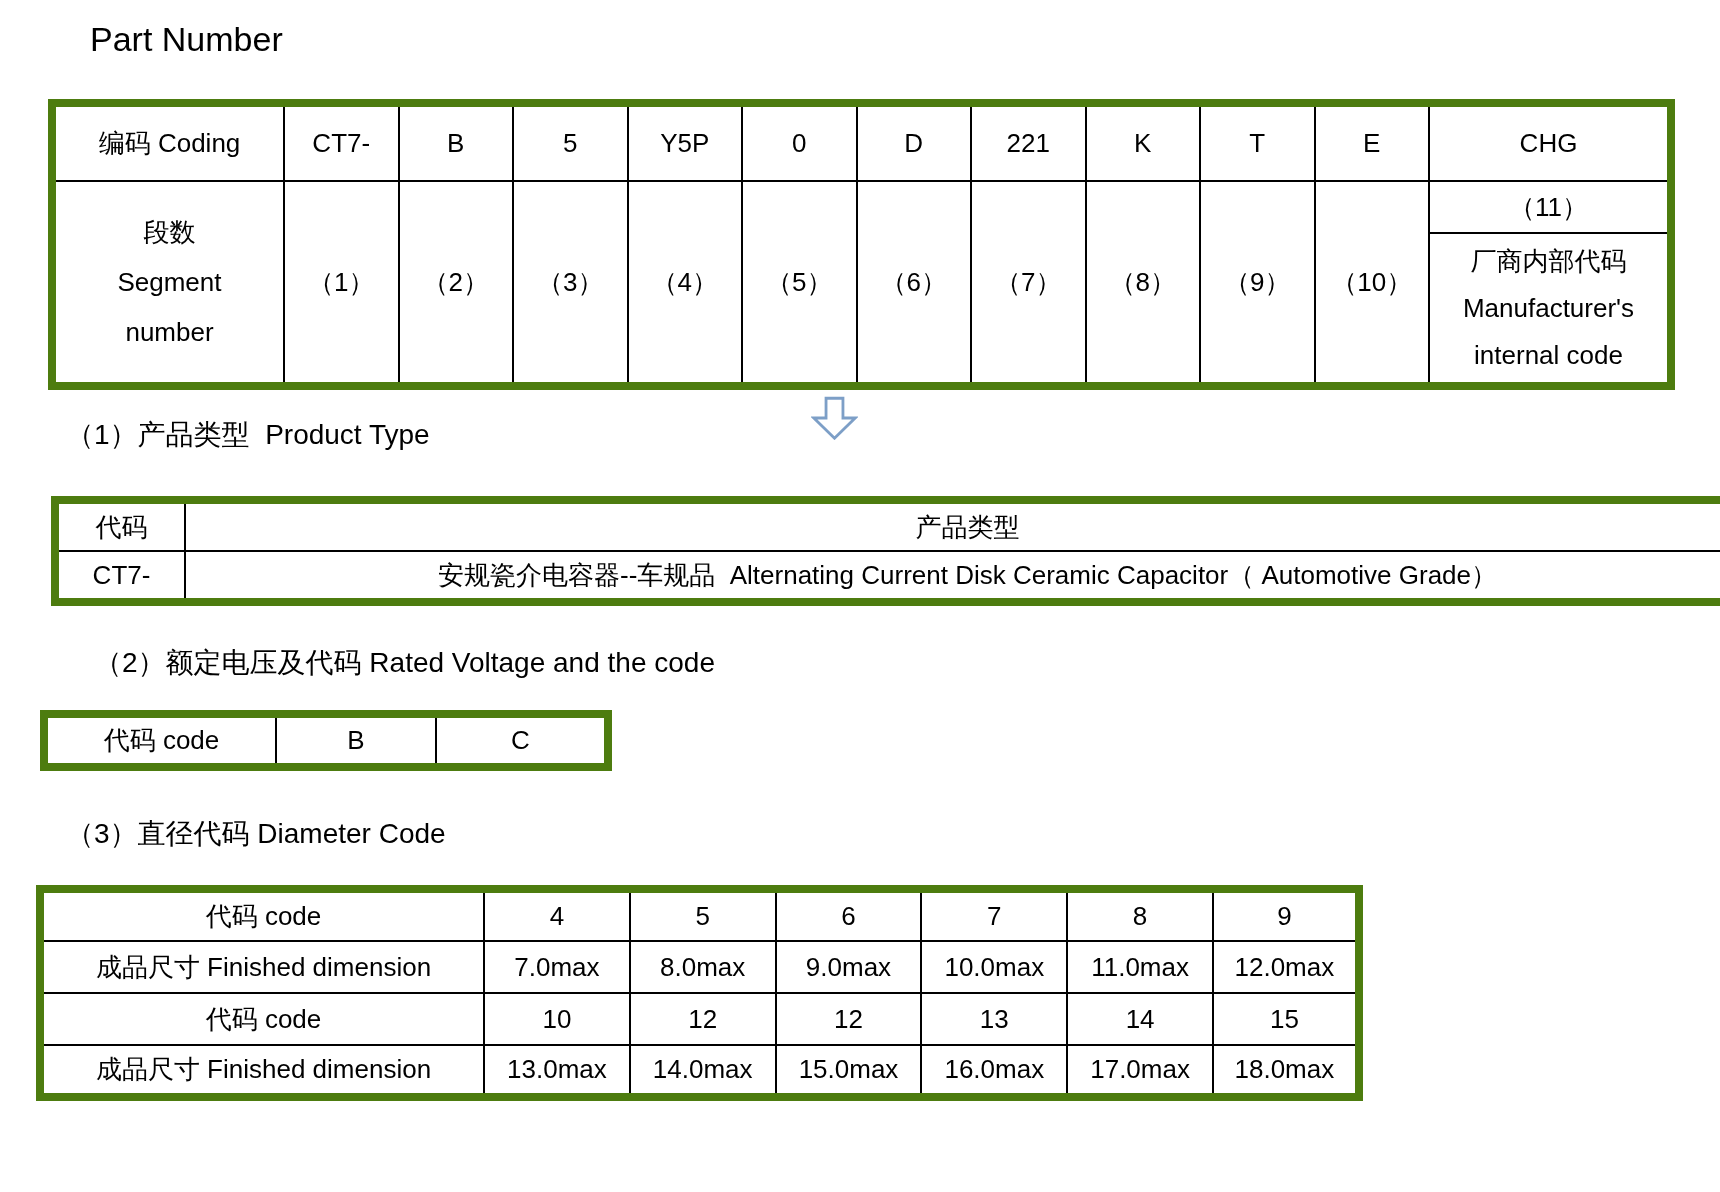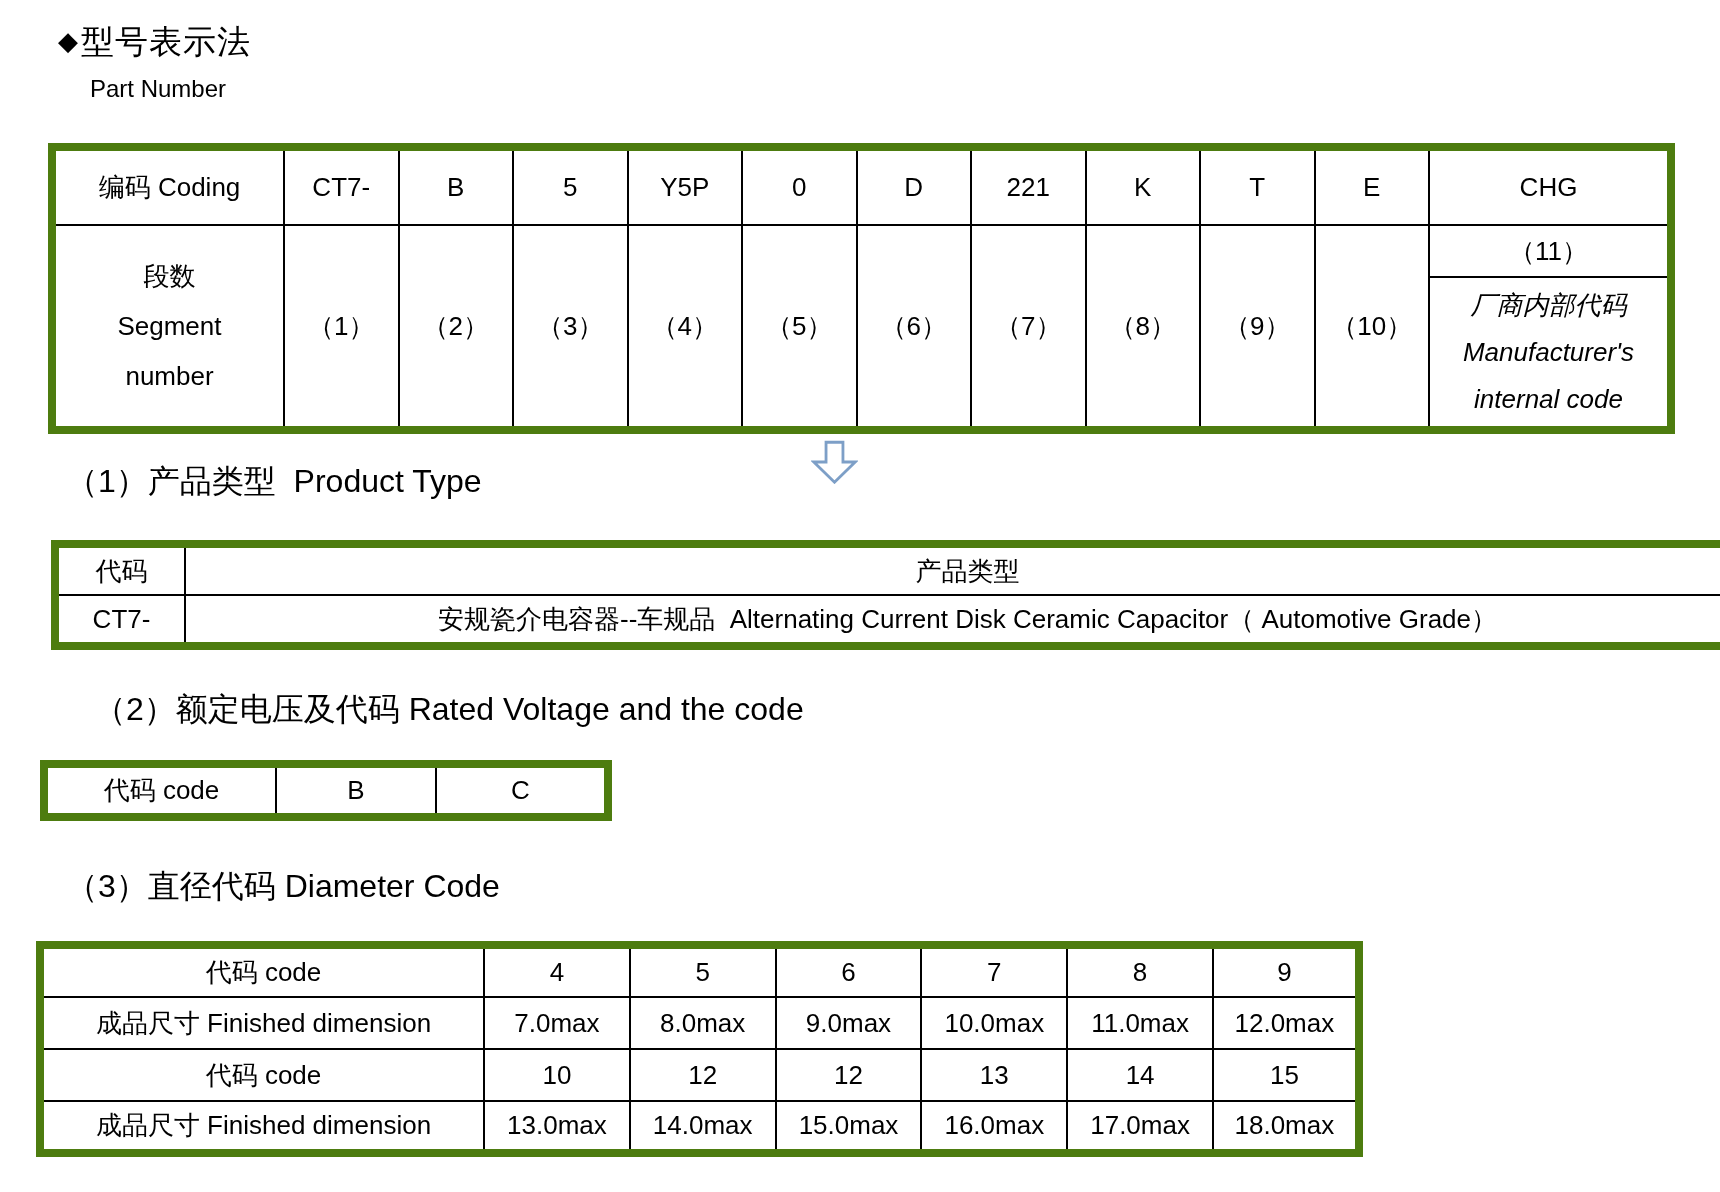--- a/index.html
+++ b/index.html
@@ -3,42 +3,42 @@
 <meta charset="utf-8">
 <style>
   * { margin:0; padding:0; box-sizing:border-box; }
   html,body { width:1720px; height:1192px; background:#ffffff; overflow:hidden;
               font-family:"Liberation Sans","DejaVu Sans",sans-serif; color:#000; }
 
   
   .title { margin:20px 0 0 58px; }
   .title-zh { font-size:33px; letter-spacing:1px; }
   .bullet { font-size:26px; margin-right:2px; vertical-align:3px; }
-  .title-en { font-size:24px; margin:10px 0 0 32px; }
+  .title-en { font-size:34px; margin:10px 0 0 32px; }
 
   
   table.t { border-collapse:collapse; table-layout:fixed; border:8px solid #4d7c0f; }
   table.t td { border:2px solid #000; text-align:center; vertical-align:middle;
                font-size:26px; padding:0; overflow:hidden; }
 
   
   table.main { width:1619px; margin:40px 0 0 48px; }
   col.c-label { width:232px; }
   col.c-seg   { width:114.5px; }
   col.c-chg   { width:242px; }
   tr.r-code td { height:78px; }
   tr.r-seg  td { height:52px; }
   tr.r-mfr  td { height:153px; }
   td.ml-seg div { line-height:50px; }
-  td.ml-mfr div { line-height:47px;font-style:italic; }
+  td.ml-mfr div { line-height:47px; }
 
   
   .arrow-zone { position:relative; margin-left:66px; height:86px; padding-top:26px; }
   .arrow { position:absolute; left:745px; top:6px; width:47px; height:44px; }
-  .sec-heading { font-size:32px; white-space:pre-wrap; }
+  .sec-heading { font-size:28px; white-space:pre-wrap; }
 
   
   table.product { width:1706px; margin:20px 0 0 51px;border-radius:22px; }
   col.p1 { width:130px; }
   table.product td { height:51px; }
   td.left-pad14 { text-align:left; padding-left:14px; }
   td.left-pad46 { text-align:left; padding-left:46px; white-space:pre-wrap; }
 
   .h2 { margin:38px 0 28px 94px; }
   
@@ -50,21 +50,20 @@
   
   table.diam { width:1319px; margin:0 0 0 36px; }
   col.d1 { width:444px; }
   col.dn { width:145.8px; }
   table.diam td { height:52px; }
 </style>
 </head>
 <body>
 
 <div class="title">
-  <div class="title-zh"><span class="bullet">◆</span><span>型号表示法</span></div>
   <div class="title-en">Part Number</div>
 </div>
 
 <table class="t main">
   <colgroup>
     <col class="c-label">
       <col class="c-seg">
       <col class="c-seg">
       <col class="c-seg">
       <col class="c-seg">

